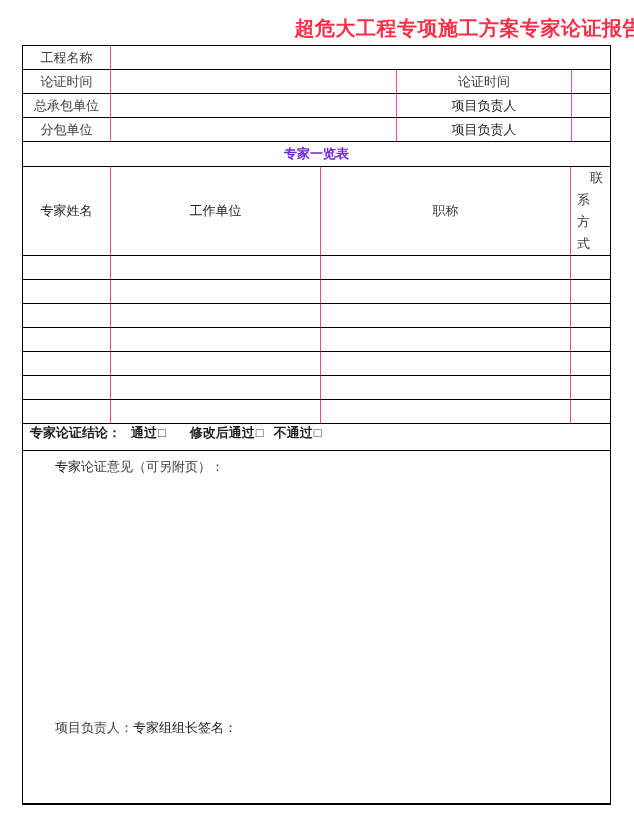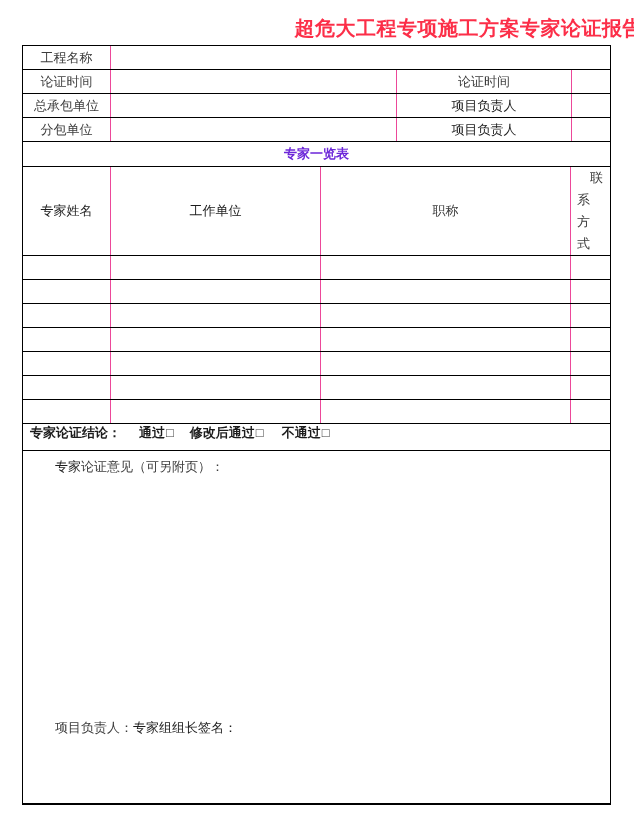--- a/index.html
+++ b/index.html
@@ -70,22 +70,22 @@
   .contact-cell .ch { display: block; }
   .contact-cell .ch:first-child { margin-left: 13px; }
   .r-exp { height: 24px; }
   .r-conclusion {
     height: 27px;
     display: flex;
     padding-left: 7px;
     font-weight: bold;
     color: #1c1c1c;
   }
-  .opt { margin-left: 18px; white-space: nowrap; }
-  .opt.gap { margin-left: 16px; }
+  .opt { margin-left: 10px; white-space: nowrap; }
+  .opt.gap { margin-left: 24px; }
   .opt .box { margin-left: 1px; font-weight: normal; color: #3c3c3c; }
   .r-opinion {
     height: 352px;
     display: block;
     padding: 7px 8px;
     margin-left: 24px;
   }
   .opinion-line { line-height: 17px; }
   .sig-line { margin-top: 244px; line-height: 17px; }
   .nowrap { white-space: nowrap; }

